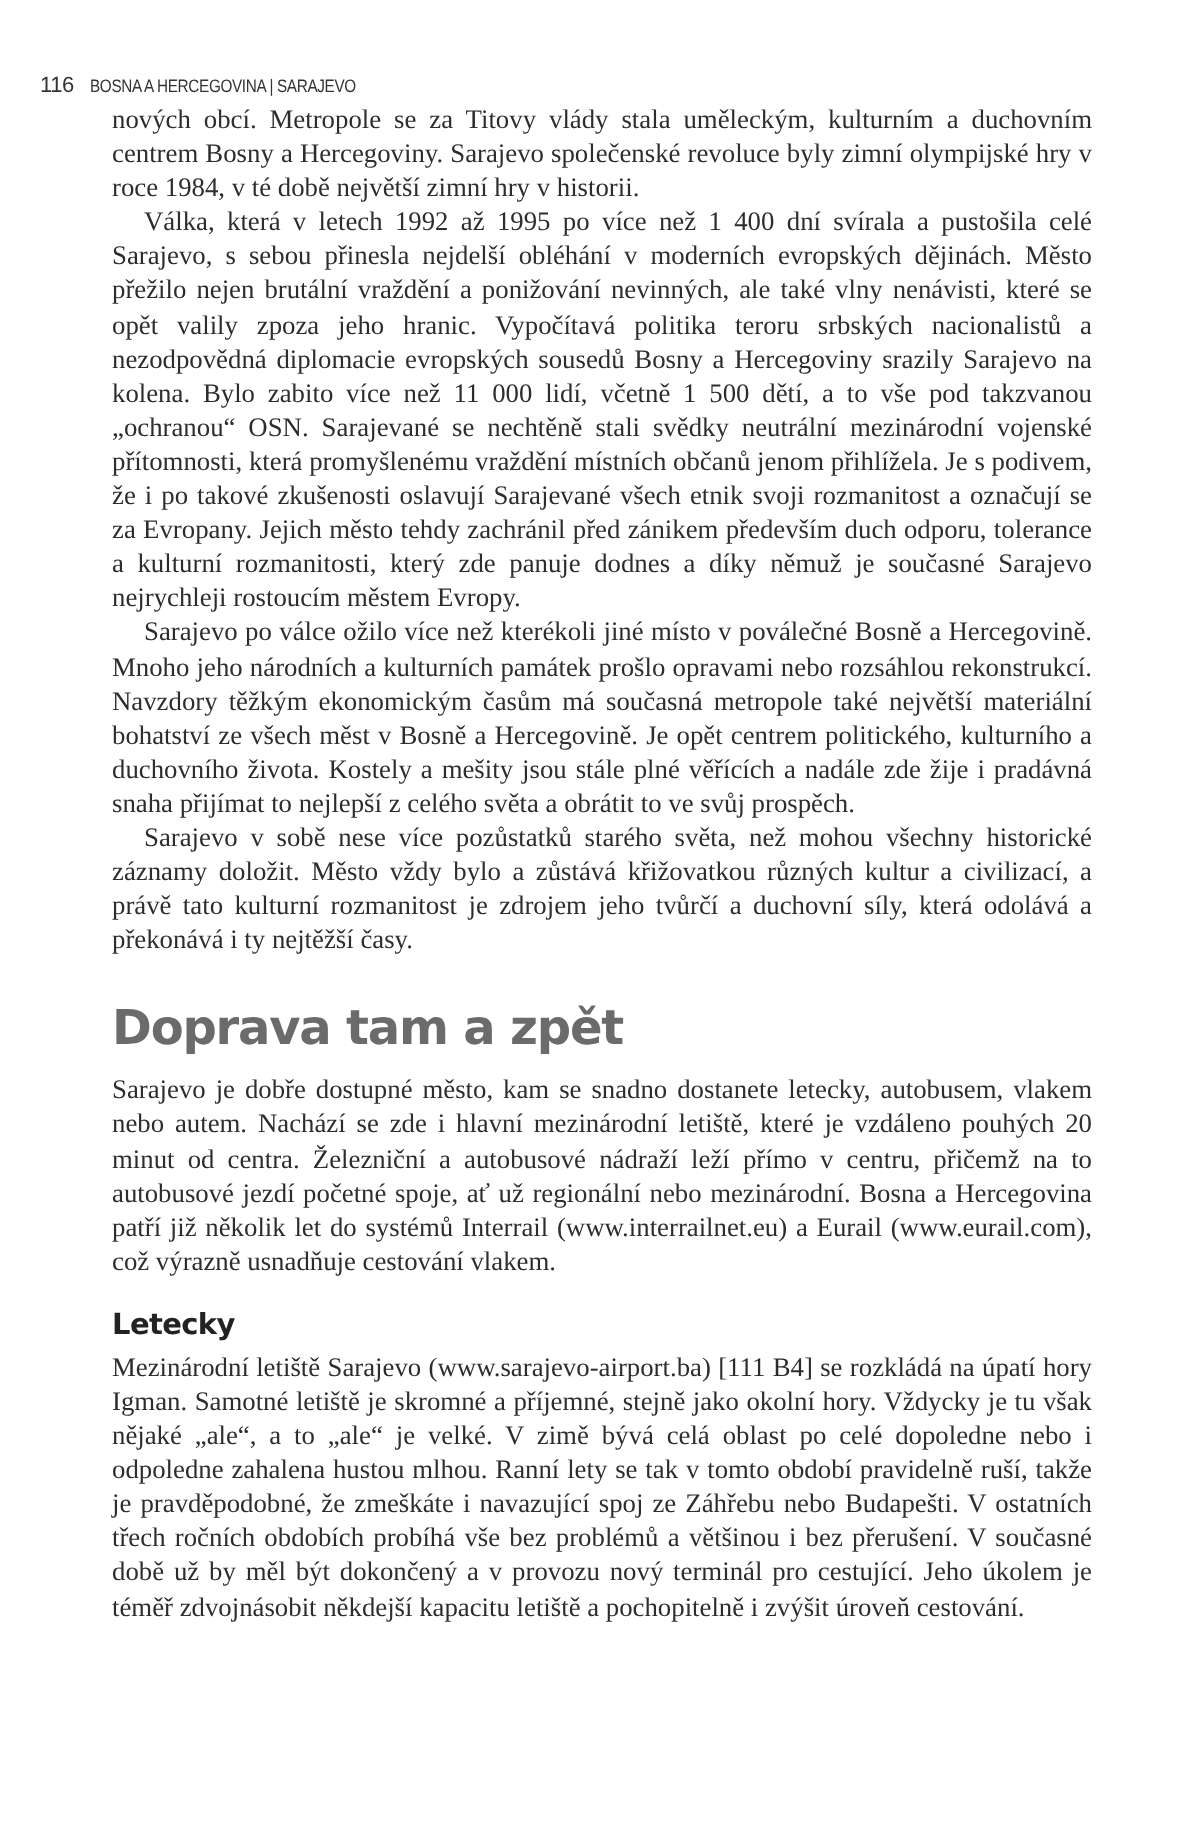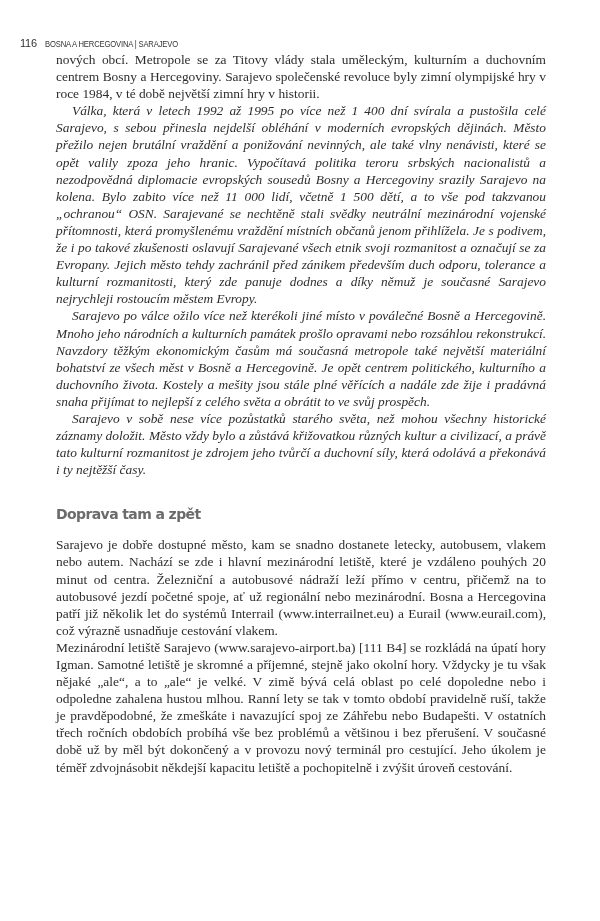--- a/index.html
+++ b/index.html
@@ -10,23 +10,23 @@
     letter-spacing: -0.2px; white-space: nowrap;
   }
   .running-head .pg { margin-right: 5px; font-size: 11px; }
   .running-head .sec { font-size: 9px; transform: scaleX(0.85); display: inline-block; transform-origin: left center; }
   .column {
     position: absolute; left: 56px; top: 51px; width: 490px;
     font-family: "Liberation Serif", serif; font-size: 13.4px; line-height: 17.1px;
     text-align: justify; color: #2d2d2d;
   }
   .column p { margin: 0; hyphens: manual; }
-  .column p.indent { text-indent: 16px; font-style: italic; }
+  .column p.indent { text-indent: 16px; }
   h1.section-title {
-    font-family: "DejaVu Sans", sans-serif; font-weight: bold; font-size: 14px;
+    font-family: "DejaVu Sans", sans-serif; font-weight: bold; font-size: 24px;
     color: #6b6b6b; margin: 22px 0 8px 0; letter-spacing: -0.6px; line-height: 28px;
   }
   h2.subsection-title {
     font-family: "DejaVu Sans", sans-serif; font-weight: bold; font-size: 14.5px;
     color: #222; margin: 14px 0 2px 0; letter-spacing: -0.3px; line-height: 20px;
   }
 </style>
 </head>
 <body>
 
@@ -37,14 +37,15 @@
 
 <div class="column">
   <p>nových obcí. Metropole se za Titovy vlády stala uměleckým, kulturním a duchovním centrem Bosny a Hercegoviny. Sarajevo společenské revoluce byly zimní olympijské hry v roce 1984, v té době největší zimní hry v historii.</p>
   <p class="indent">Válka, která v letech 1992 až 1995 po více než 1 400 dní svírala a pustošila celé Sarajevo, s sebou přinesla nejdelší obléhání v moderních evropských dějinách. Město přežilo nejen brutální vraždění a ponižování nevinných, ale také vlny nenávisti, které se opět valily zpoza jeho hranic. Vypočítavá politika teroru srbských nacionalistů a nezodpovědná diplomacie evropských sousedů Bosny a Hercegoviny srazily Sarajevo na kolena. Bylo zabito více než 11 000 lidí, včetně 1 500 dětí, a to vše pod takzvanou „ochranou“ OSN. Sarajevané se nechtěně stali svědky neutrální mezinárodní vojenské přítomnosti, která promyšlenému vraždění místních občanů jenom přihlížela. Je s podivem, že i po takové zkušenosti oslavují Sarajevané všech etnik svoji rozmanitost a označují se za Evropany. Jejich město tehdy zachránil před zánikem především duch odporu, tolerance a kulturní rozmanitosti, který zde panuje dodnes a díky němuž je současné Sarajevo nejrychleji rostoucím městem Evropy.</p>
   <p class="indent">Sarajevo po válce ožilo více než kterékoli jiné místo v poválečné Bosně a Hercegovině. Mnoho jeho národních a kulturních památek prošlo opravami nebo rozsáhlou rekonstrukcí. Navzdory těžkým ekonomickým časům má současná metropole také největší materiální bohatství ze všech měst v Bosně a Hercegovině. Je opět centrem politického, kulturního a duchovního života. Kostely a mešity jsou stále plné věřících a nadále zde žije i pradávná snaha přijímat to nejlepší z celého světa a obrátit to ve svůj prospěch.</p>
   <p class="indent">Sarajevo v sobě nese více pozůstatků starého světa, než mohou všechny historické záznamy doložit. Město vždy bylo a zůstává křižovatkou různých kultur a civilizací, a právě tato kulturní rozmanitost je zdrojem jeho tvůrčí a duchovní síly, která odolává a překonává i ty nejtěžší časy.</p>
 
   <h1 class="section-title">Doprava tam a zpět</h1>
   <p>Sarajevo je dobře dostupné město, kam se snadno dostanete letecky, autobusem, vlakem nebo autem. Nachází se zde i hlavní mezinárodní letiště, které je vzdáleno pouhých 20 minut od centra. Železniční a autobusové nádraží leží přímo v centru, přičemž na to autobusové jezdí početné spoje, ať už regionální nebo mezinárodní. Bosna a Hercegovina patří již několik let do systémů Interrail (www.interrailnet.eu) a Eurail (www.eurail.com), což výrazně usnadňuje cestování vlakem.</p>
 
+  <h2 class="subsection-title">Letecky</h2>
   <p>Mezinárodní letiště Sarajevo (www.sarajevo-airport.ba) [111 B4] se rozkládá na úpatí hory Igman. Samotné letiště je skromné a příjemné, stejně jako okolní hory. Vždycky je tu však nějaké „ale“, a to „ale“ je velké. V zimě bývá celá oblast po celé dopoledne nebo i odpoledne zahalena hustou mlhou. Ranní lety se tak v tomto období pravidelně ruší, takže je pravděpodobné, že zmeškáte i navazující spoj ze Záhřebu nebo Budapešti. V ostatních třech ročních obdobích probíhá vše bez problémů a většinou i bez přerušení. V současné době už by měl být dokončený a v provozu nový terminál pro cestující. Jeho úkolem je téměř zdvojnásobit někdejší kapacitu letiště a pochopitelně i zvýšit úroveň cestování.</p>
 </div>
 
 </body></html>

